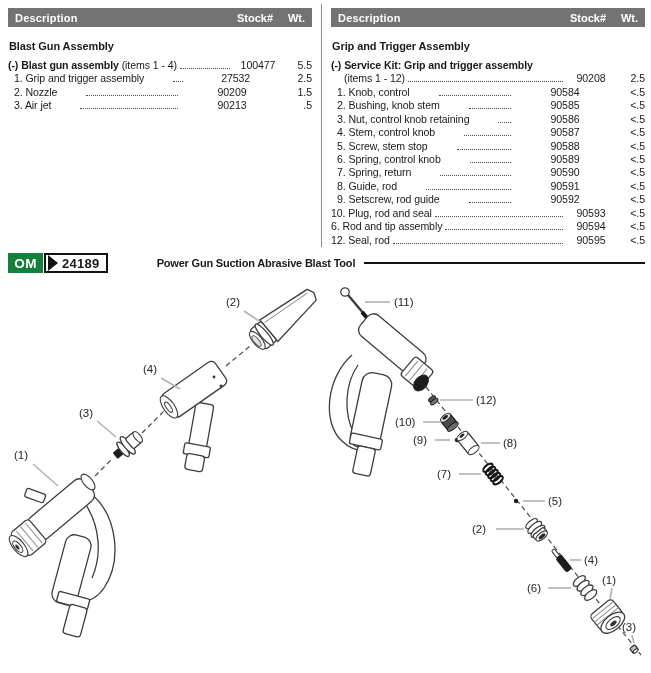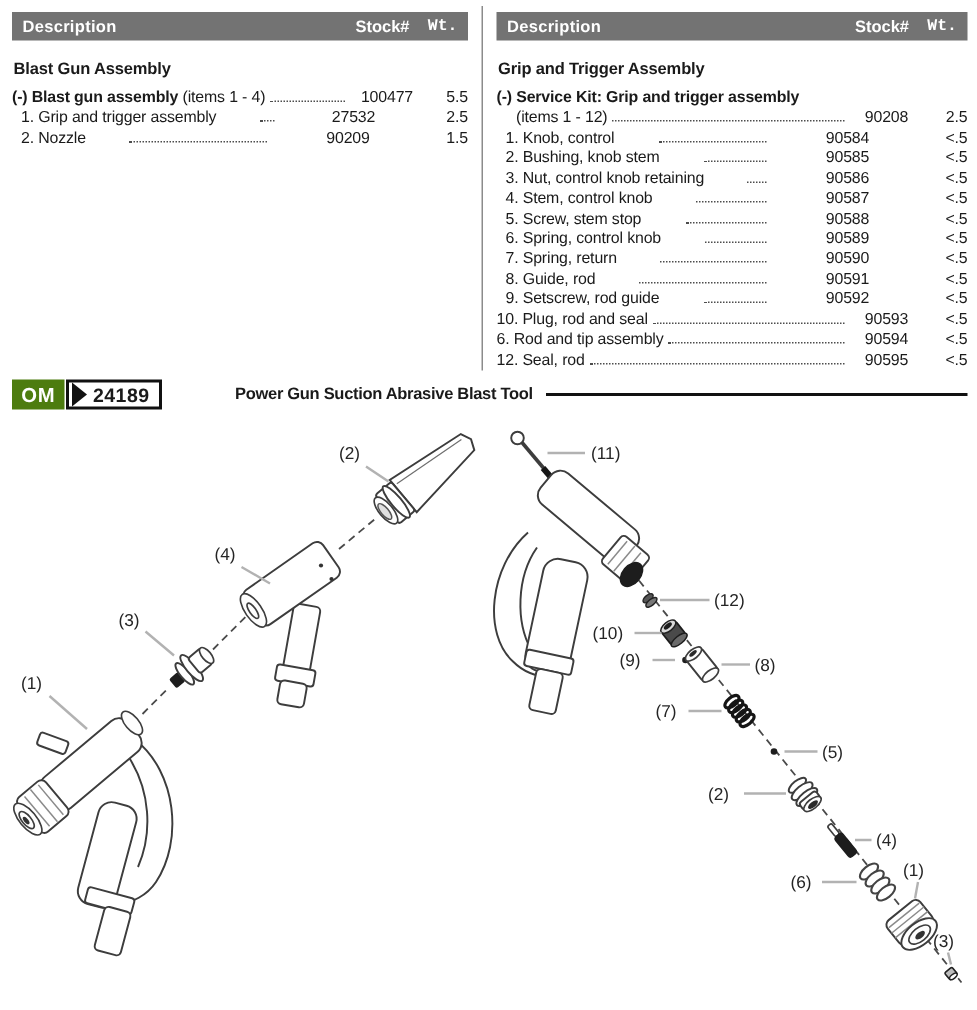--- a/index.html
+++ b/index.html
@@ -10,36 +10,36 @@
   
   .ptable{position:absolute;top:8px;}
   .ptable.left{left:8px;width:304px;}
   .ptable.right{left:331px;width:314px;}
   .thead{
     background:#737373;color:#fff;height:19px;display:flex;align-items:center;
     font-weight:bold;font-size:11px;padding:0 7px;box-sizing:border-box;
   }
   .h-desc{flex:1;letter-spacing:.2px;}
   .h-stock{width:50px;text-align:right;}
-  .h-wt{width:32px;text-align:right;font-family:Liberation Mono, monospace;}
+  .h-wt{width:32px;text-align:right;}
   .section-title{font-weight:bold;font-size:11px;margin:13px 0 7px 1px;letter-spacing:-.1px;}
   .kitline{font-weight:bold;font-size:10.6px;line-height:13.4px;letter-spacing:-.1px;}
   .row{display:flex;align-items:baseline;font-size:10.6px;line-height:13.45px;height:13.45px;letter-spacing:-.1px;}
   .row .desc{white-space:nowrap;}
   .row .desc b{letter-spacing:-.1px;}
   .leader{flex:1;border-bottom:1.5px dotted #4d4d4d;margin:0 4px 3px 3px;min-width:10px;}
   .stock{width:48px;text-align:center;}
   .wt{width:30px;text-align:right;}
   .i1{padding-left:6px;gap:26px;}
   .i2{padding-left:13px;}
   .divider{position:absolute;left:321px;top:4px;width:1px;height:243px;background:#8b8b8b;}
   
   .badge{position:absolute;top:253px;left:8px;right:6px;display:flex;align-items:center;height:20px;}
   .om-box{
-    background:#4d7c0f;color:#fff;font-weight:bold;font-size:13.5px;width:35px;height:20px;
+    background:#15803d;color:#fff;font-weight:bold;font-size:13.5px;width:35px;height:20px;
     display:flex;align-items:center;justify-content:center;letter-spacing:.5px;flex:0 0 auto;
   }
   .num-box{
     border:2px solid #111;height:16px;margin-left:1px;display:flex;align-items:center;
     font-weight:bold;font-size:13px;padding:0 6px 0 2px;flex:0 0 auto;letter-spacing:.3px;
   }
   .chevron{width:0;height:0;border-top:8px solid transparent;border-bottom:8px solid transparent;
     border-left:10px solid #111;margin-right:4px;}
   .badge-title{font-weight:bold;font-size:11px;margin-left:9px;white-space:nowrap;letter-spacing:-.2px;flex:0 0 auto;padding-left:40px;}
   .badge-rule{flex:1 1 auto;height:2px;background:#111;margin-left:9px;}
@@ -77,20 +77,26 @@
     <span class="desc">1. Grip and trigger assembly</span>
     <span class="leader"></span>
     <span class="stock">27532</span>
     <span class="wt">2.5</span>
   </div>
   <div class="row i1">
     <span class="desc">2. Nozzle</span>
     <span class="leader"></span>
     <span class="stock">90209</span>
     <span class="wt">1.5</span>
+  </div>
+  <div class="row i1">
+    <span class="desc">3. Air jet</span>
+    <span class="leader"></span>
+    <span class="stock">90213</span>
+    <span class="wt">.5</span>
   </div>
 </div>
 
 <div class="divider"></div>
 
 <div class="ptable right">
   <div class="thead">
     <span class="h-desc">Description</span>
     <span class="h-stock">Stock#</span>
     <span class="h-wt">Wt.</span>

